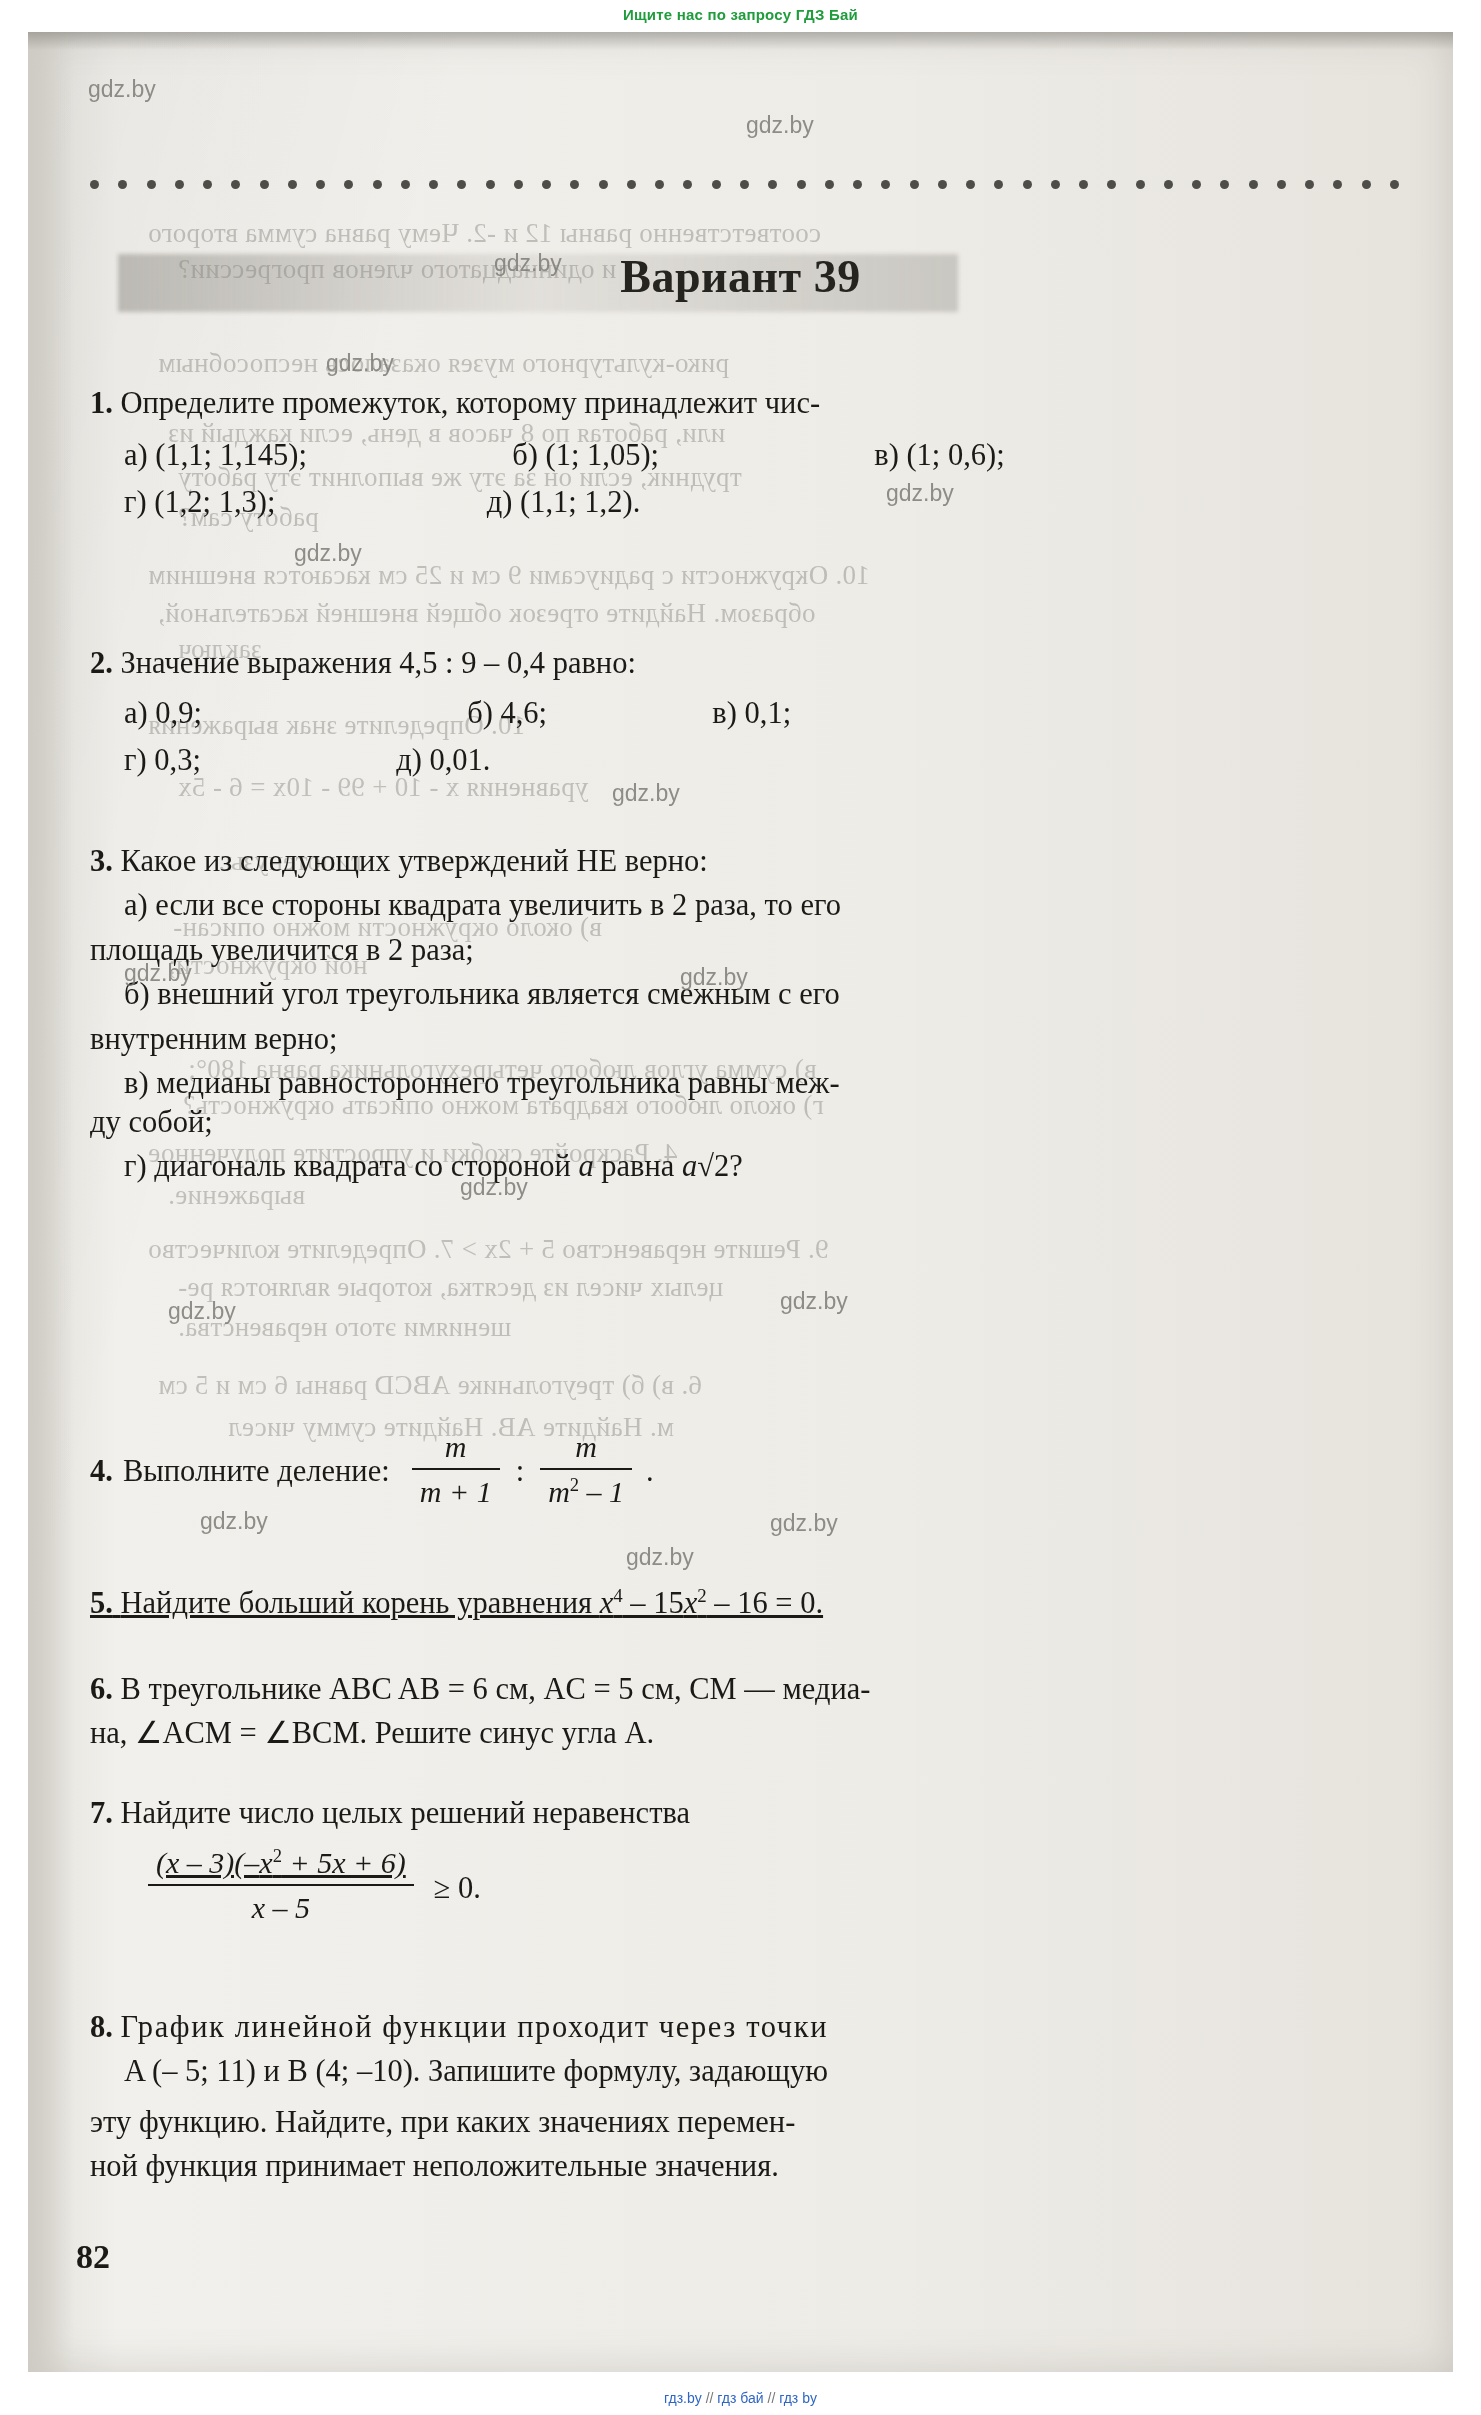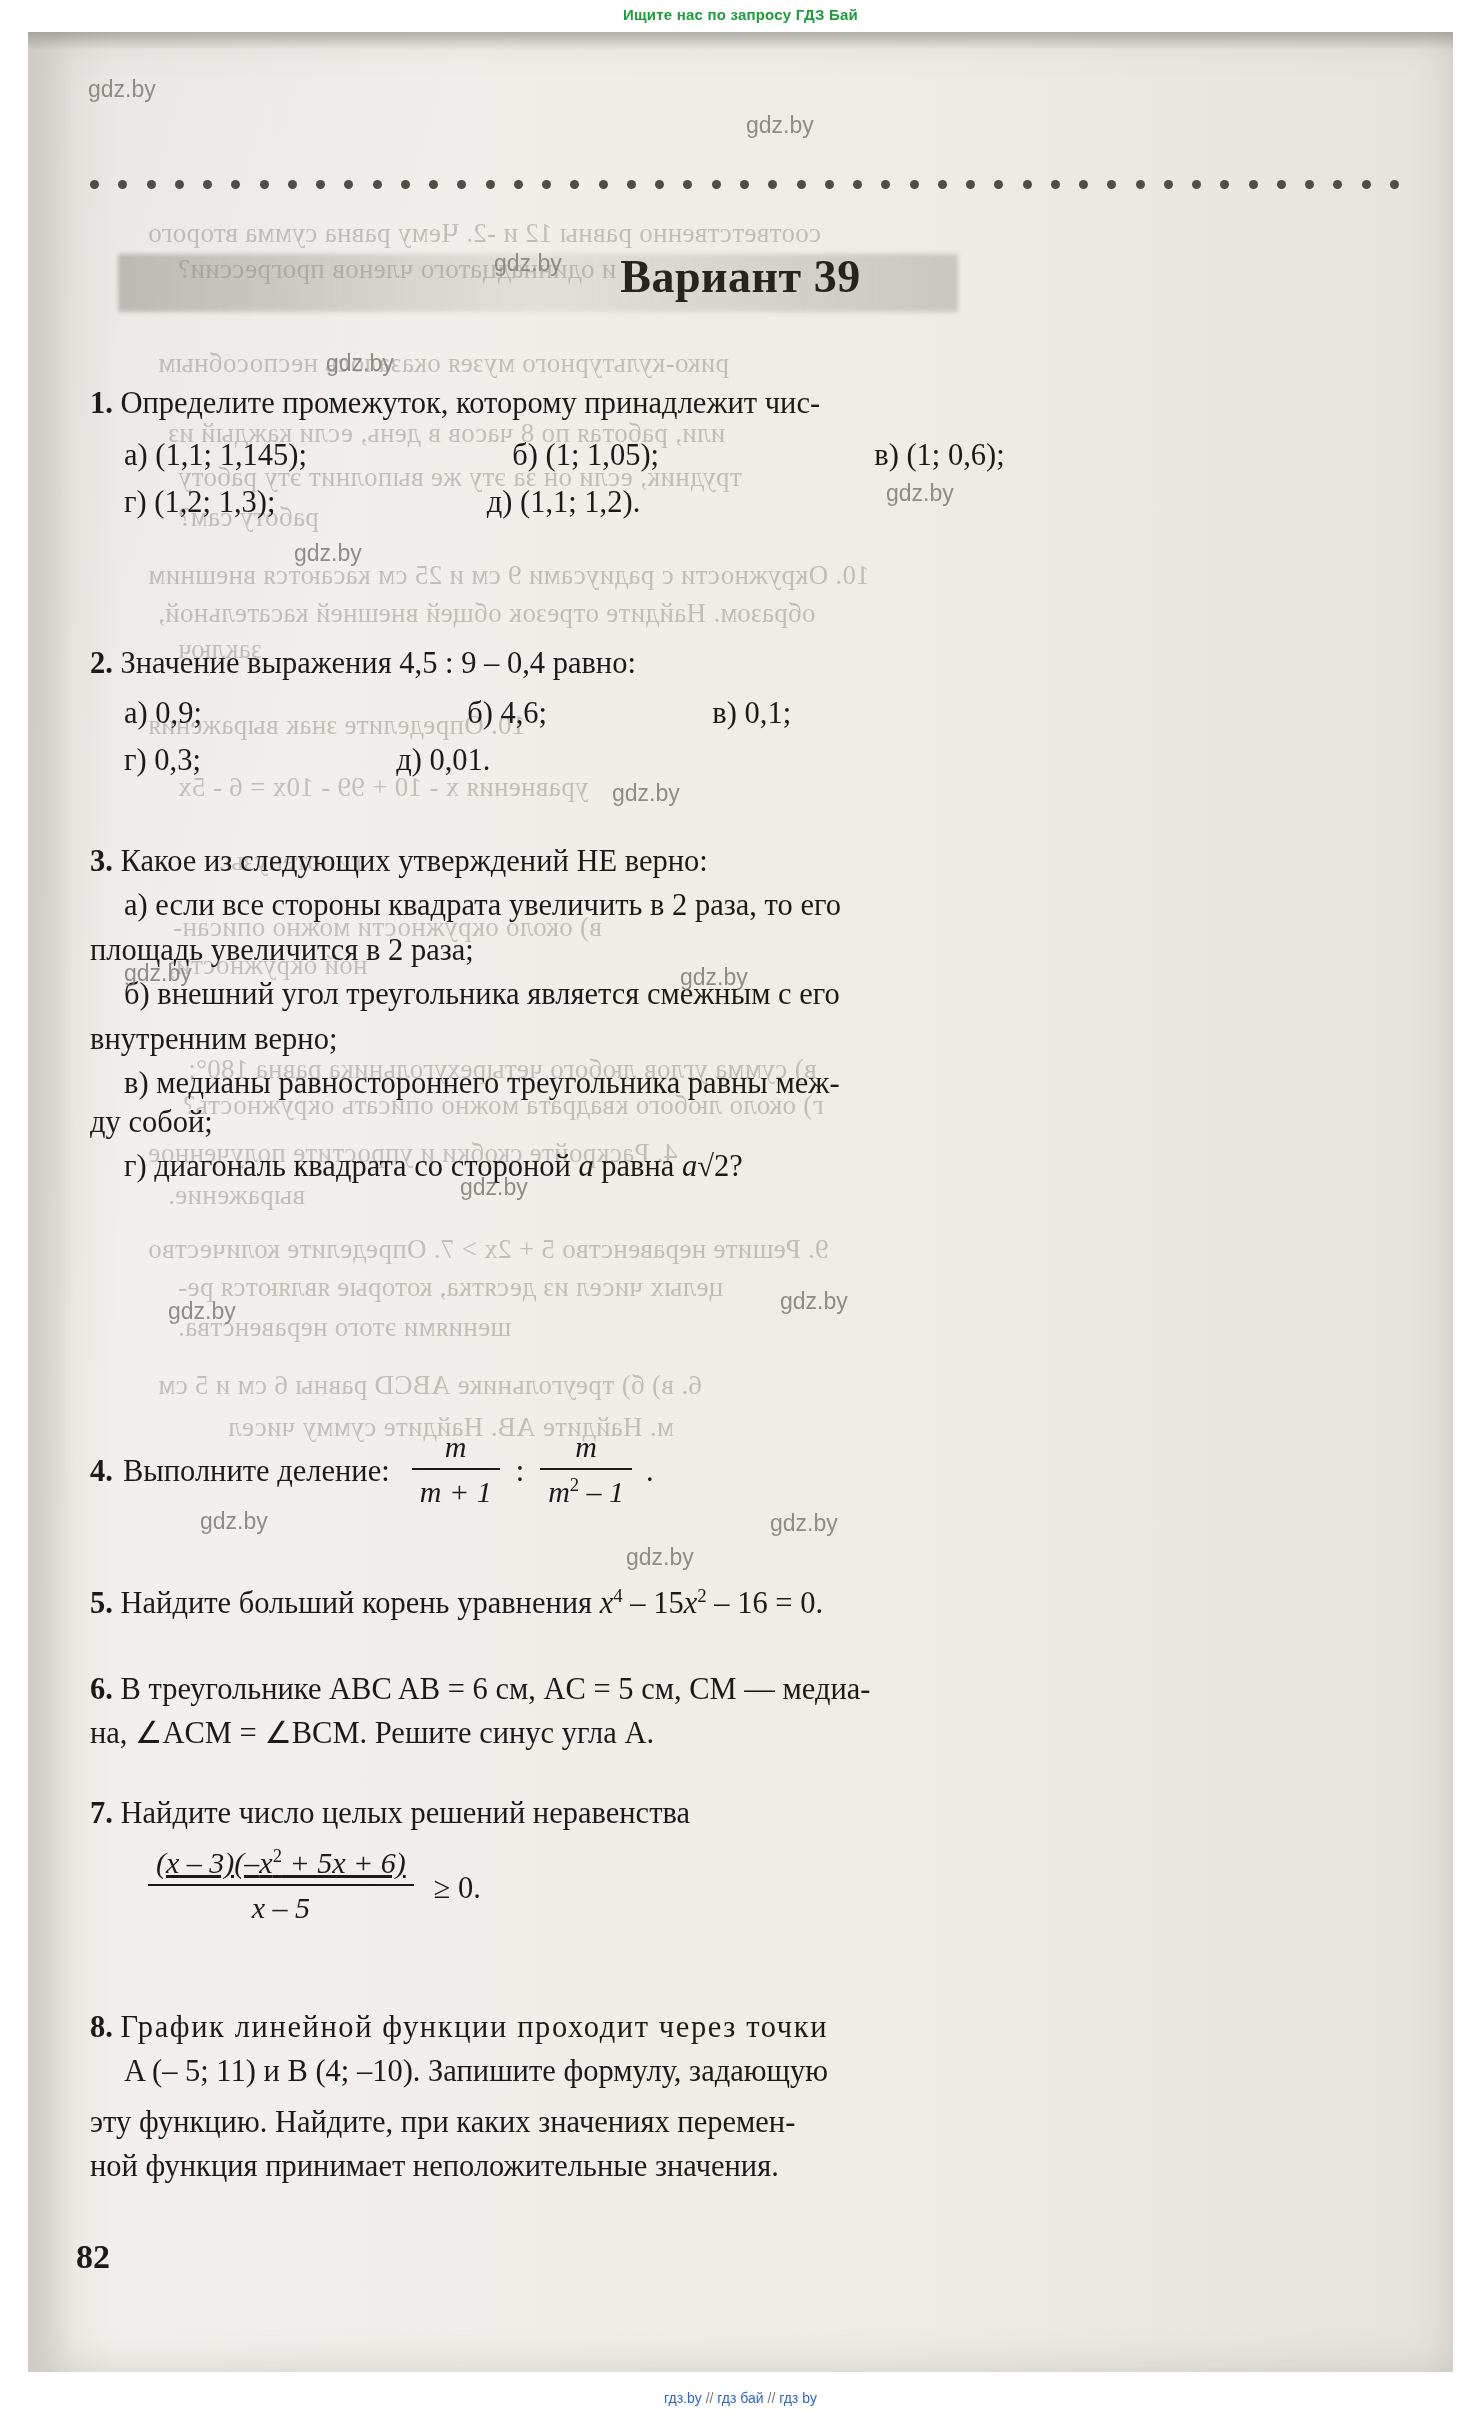--- a/index.html
+++ b/index.html
@@ -342,21 +342,21 @@
         </span>
         <span style="margin:0 10px;">:</span>
         <span class="frac big">
           <span class="top">m</span>
           <span class="bot"><i>m</i><sup class="pwn">2</sup> – 1</span>
         </span>
         <span style="margin-left:8px;">.</span>
       </div>
     </div>
 
-    <div class="task" style="left:62px; top:1552px; width:1320px;">
+    <div class="task" style="left:62px; top:1552px; width:1320px;text-decoration:underline;">
       <div class="line"><span class="num">5.</span>
         <span>Найдите больший корень уравнения <i>x</i><sup class="pwn">4</sup> – 15<i>x</i><sup class="pwn">2</sup> – 16 = 0.</span></div>
     </div>
 
     <div class="task" style="left:62px; top:1638px; width:1320px;">
       <div class="line"><span class="num">6.</span>
         <span>В треугольнике ABC AB = 6 см, AC = 5 см, CM — медиа-</span></div>
       <div class="line" style="margin-top:6px;">на, ∠ACM = ∠BCM. Решите синус угла A.</div>
     </div>
 

